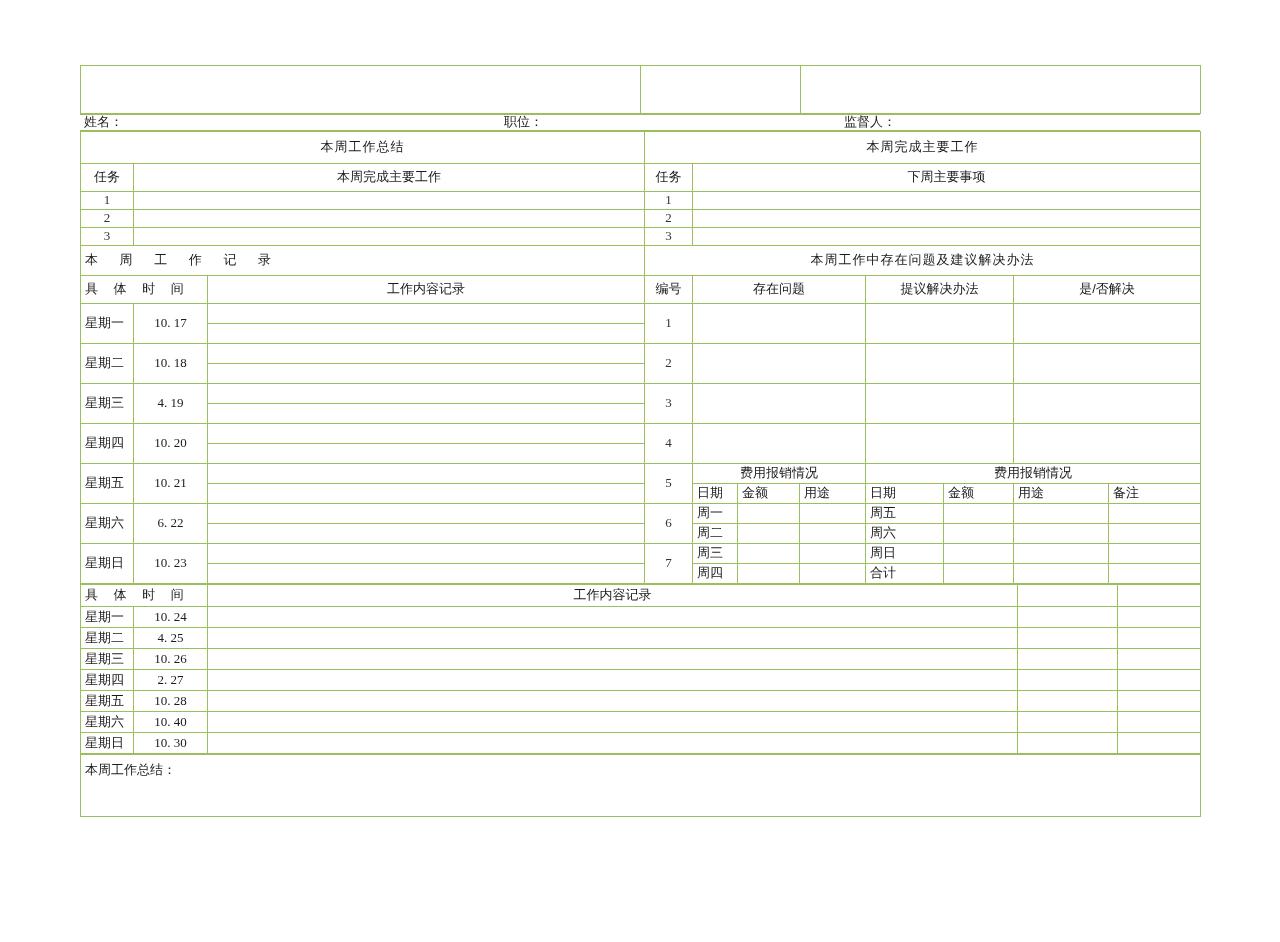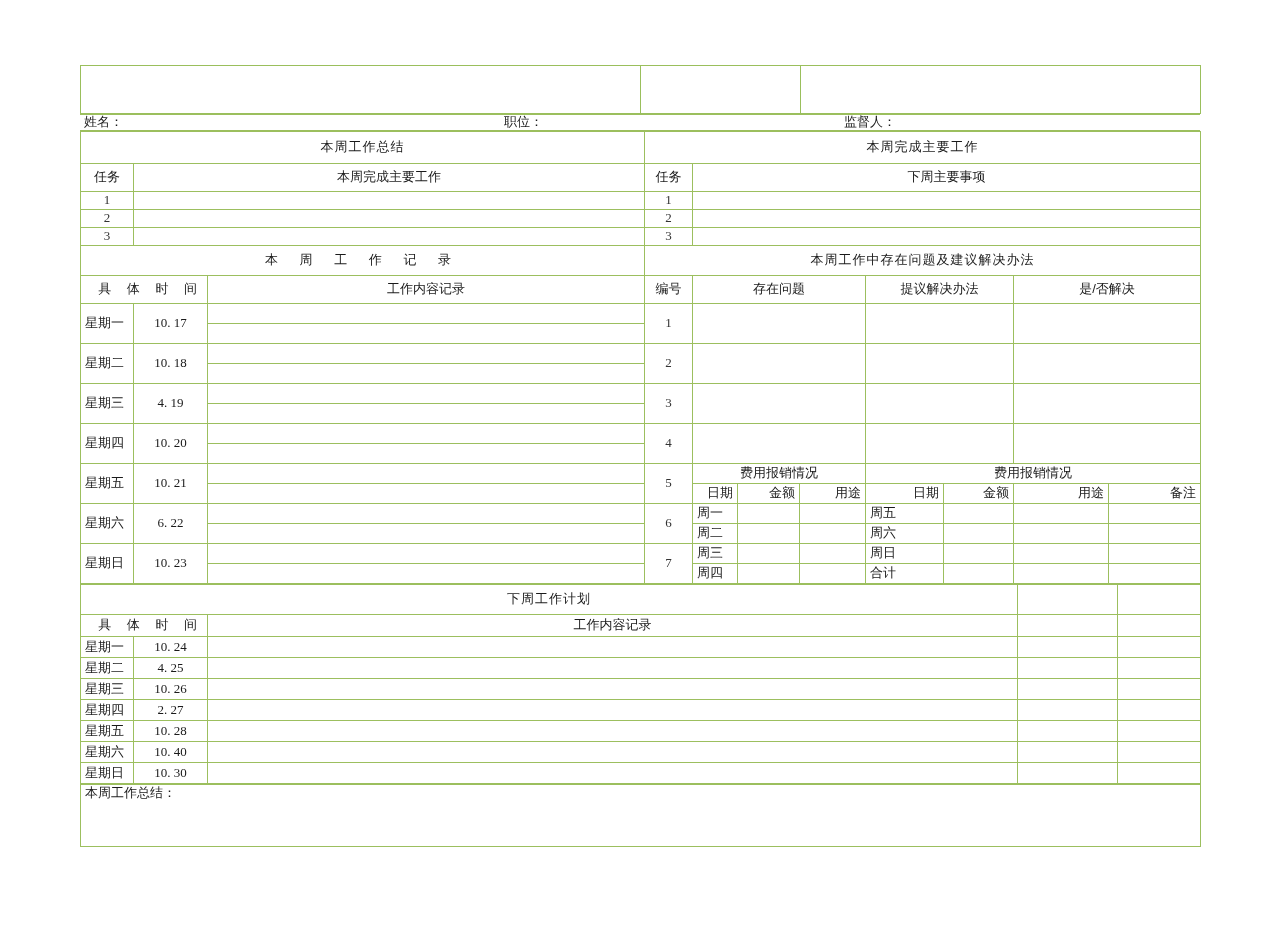--- a/index.html
+++ b/index.html
@@ -34,28 +34,28 @@
   
   .hdr{background:#9ABF5C;border-color:#9ABF5C !important;}
   .lt{background:#D5E3B8;}
   .wh{background:#ffffff;}
   .nb-lr{border-left:none !important;border-right:none !important;}
   .title-main{
     color:#ffffff;font-size:24px;letter-spacing:4px;text-align:center;
   }
   .date-lbl{color:#ffffff;font-size:12px;text-align:left;padding-left:10px;}
   .sect{font-size:19px;text-align:center;letter-spacing:1px;}
-  .sect-sp{font-size:19px;text-align:center;letter-spacing:9px;}
+  .sect-sp{font-size:19px;text-align:left;letter-spacing:9px;}
   .subhdr{font-size:14px;text-align:center;}
-  .subhdr-sp{font-size:14px;text-align:right;letter-spacing:6px;}
+  .subhdr-sp{font-size:14px;text-align:left;letter-spacing:6px;}
   .num{font-size:12px;text-align:center;font-family:"Liberation Serif",serif;color:#333;}
   .day{font-size:14px;}
   .dt{font-size:14px;text-align:center;font-family:"Liberation Serif",serif;}
   .fld{font-size:12px;text-align:left;padding-left:4px;}
-  .small{font-size:12.5px;text-align:right;}
+  .small{font-size:12.5px;text-align:left;}
   .smalll{font-size:12.5px;text-align:left;padding-left:5px;}
   .exp-t{font-size:13px;text-align:center;}
   .writeline{border-bottom:1px solid #9CBF5E;}
 </style>
 </head>
 <body>
 
 <div class="sheet">
 
   <table class="grid">
@@ -273,25 +273,20 @@
   <table class="grid">
     <colgroup>
       <col style="width:53px">
       <col style="width:74px">
       <col style="width:810px">
       <col style="width:100px">
       <col style="width:83px">
     </colgroup>
 
     <tbody>
-        <tr style="height:30px">
-      <td class="lt sect" colspan="3">下周工作计划</td>
-      <td class="lt"></td>
-      <td class="lt"></td>
-    </tr>
 
     <tr style="height:22px">
       <td class="wh subhdr-sp" colspan="2">具 体 时 间</td>
       <td class="wh subhdr">工作内容记录</td>
       <td class="wh"></td>
       <td class="wh"></td>
     </tr>
 
     <tr style="height:21px">
       <td class="lt day">星期一</td>
@@ -344,18 +339,18 @@
     </tr>
   </tbody>
     </table>
 
   <table class="grid">
     <colgroup>
         <col style="width:1120px">
       </colgroup>
     <tbody>
     <tr style="height:62px">
-      <td class="lt fld" style="vertical-align:top;padding-top:1px">本周工作总结：</td>
+      <td class="lt fld" style="vertical-align:top;padding-top:8px">本周工作总结：</td>
     </tr>
   </tbody>
     </table>
 
 </div>
 
 </body></html>

